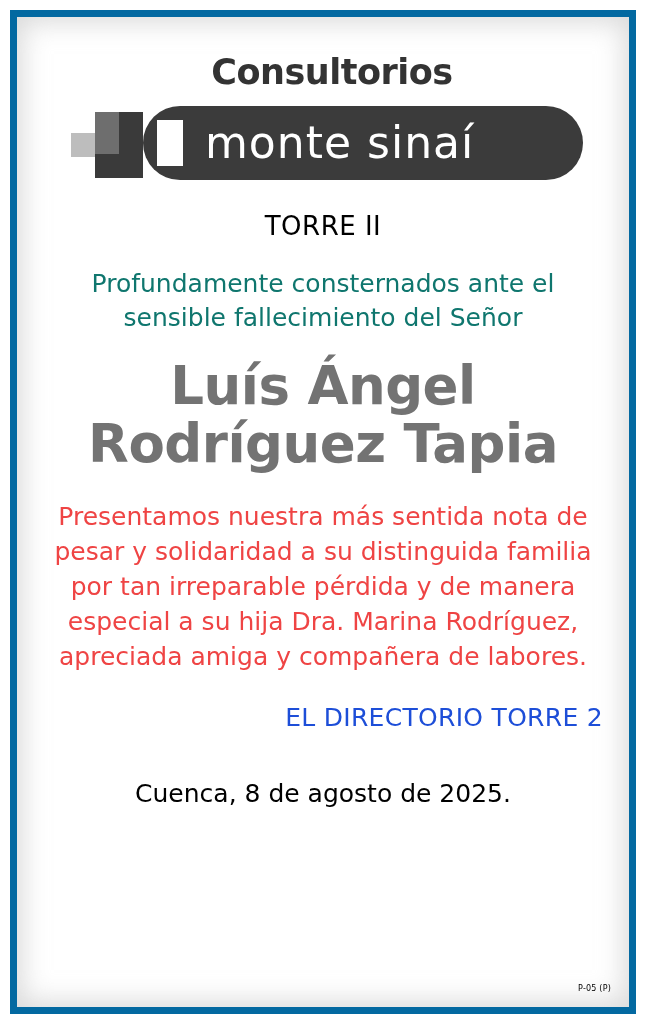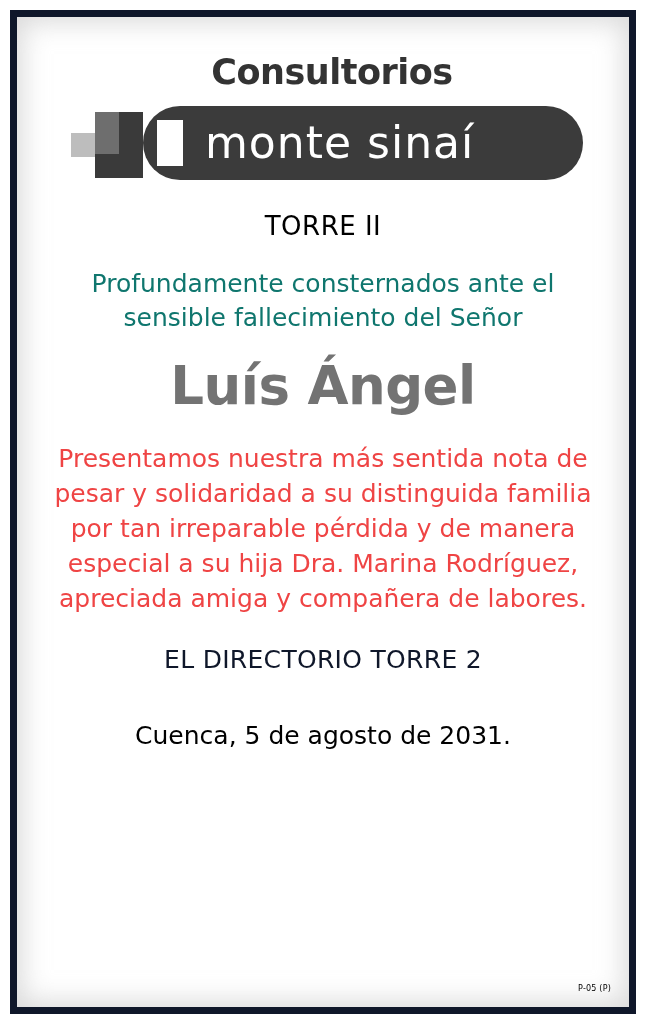--- a/index.html
+++ b/index.html
@@ -20,21 +20,21 @@
     background: #ffffff;
     box-sizing: border-box;
   }
   
   .notice-frame {
     position: absolute;
     left: 10px;
     top: 10px;
     width: 626px;
     height: 1004px;
-    border: 7px solid #0f172a;
+    border: 7px solid #0369a1;
     background: #ffffff;
     box-sizing: border-box;
   }
   .notice-inner {
     position: absolute;
     left: 0;
     top: 0;
     right: 0;
     bottom: 0;
     background: #ffffff;
@@ -142,23 +142,24 @@
   }
   .body-text {
     font-size: 25px;
     line-height: 35px;
     color: #ef4444;
     margin: 0 2px 28px 2px;
   }
   .signature {
     font-size: 25px;
     line-height: 32px;
-    color: #0f172a;
+    color: #1d4ed8;
     margin-bottom: 44px;
     letter-spacing: 0.3px;
+    text-align: right;
   }
   .place-date {
     font-size: 25px;
     line-height: 32px;
     color: #000000;
   }
   .code {
     position: absolute;
     right: 18px;
     bottom: 14px;
@@ -193,24 +194,25 @@
           </div>
         </div>
       </div>
 
       <div class="tower">TORRE II</div>
 
       <div class="lead">Profundamente consternados ante el sensible fallecimiento del Señor</div>
 
       <div class="deceased">
         <div>Luís Ángel</div>
+        <div>Rodríguez Tapia</div>
       </div>
 
       <div class="body-text">Presentamos nuestra más sentida nota de pesar y solidaridad a su distinguida familia por tan irreparable pérdida y de manera especial a su hija Dra. Marina Rodríguez, apreciada amiga y compañera de labores.</div>
 
       <div class="signature">EL DIRECTORIO TORRE 2</div>
 
-      <div class="place-date">Cuenca, 5 de agosto de 2031.</div>
+      <div class="place-date">Cuenca, 8 de agosto de 2025.</div>
 
       <div class="code">P-05 (P)</div>
     </div>
   </div>
 </div>
 
 </body></html>

